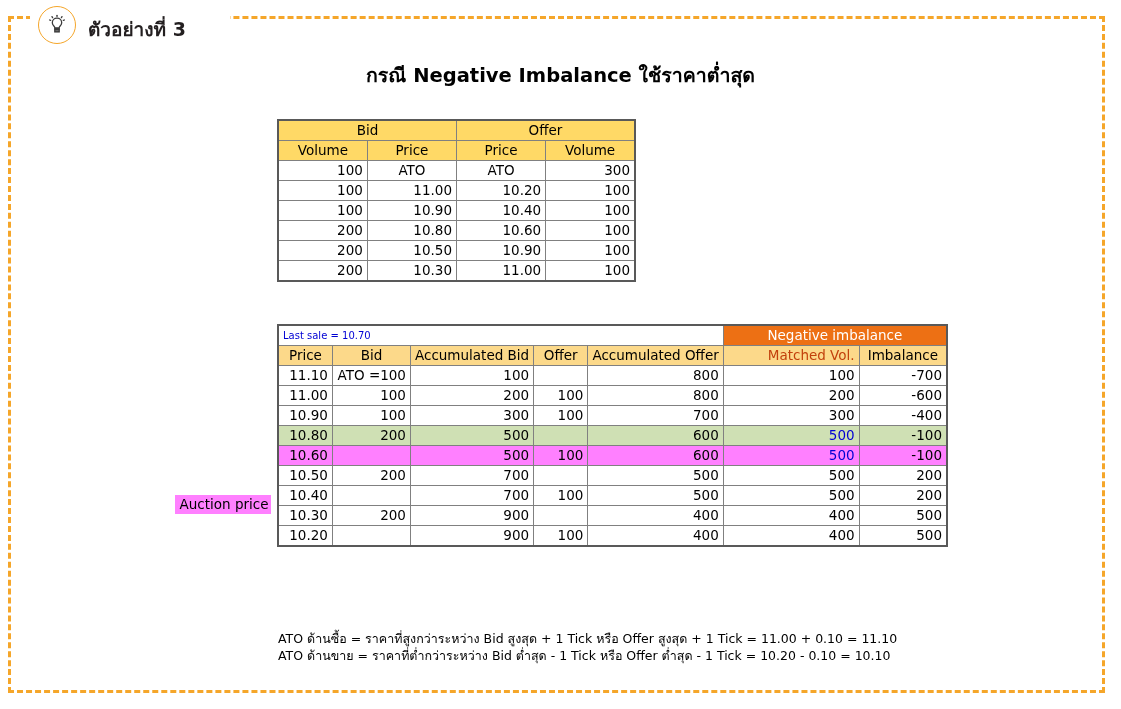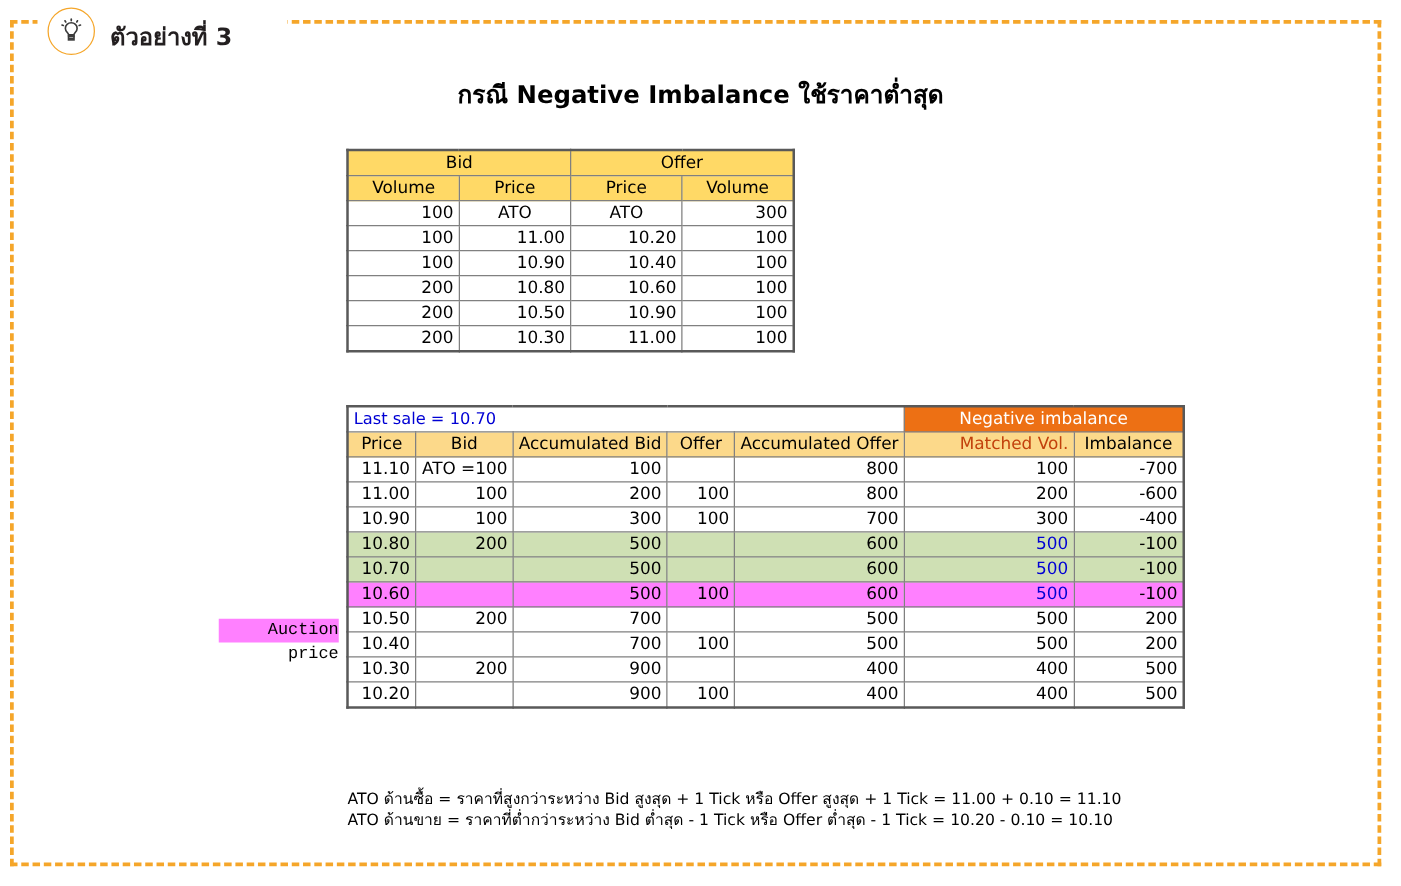--- a/index.html
+++ b/index.html
@@ -115,21 +115,21 @@
     left: 277px;
     top: 324px;
     width: 671px;
     font-size: 13.5px;
   }
   #table-matching td { height: 19px; line-height: 19px; }
   .lastsale {
     color: #0000d4;
     text-align: left;
     background: #ffffff;
-    font-size: 13px;
+    font-size: 10px;
   }
   .negimb {
     background: #ed7014;
     color: #ffffff;
     text-align: center;
   }
   .m-hdr {
     background: #fcd98a;
     text-align: center;
     height: 36px;
@@ -157,24 +157,23 @@
   #auction-price-label {
     position: absolute;
     left: 175px;
     top: 495px;
     width: 96px;
     height: 19px;
     line-height: 19px;
     background: #ff80ff;
     font-size: 13.5px;
     color: #000000;
-    text-align: right;
+    text-align: center;
     padding-left: 2px;
     box-sizing: border-box;
-    font-family: Liberation Mono, monospace;
   }
 
   
   #footnotes {
     position: absolute;
     left: 278px;
     top: 630px;
     font-size: 12.5px;
     color: #000000;
     line-height: 17px;
@@ -305,29 +304,20 @@
 
     <tr class="row-green thick-top">
       <td class="num">10.80</td>
       <td class="num">200</td>
       <td class="num">500</td>
       <td class="num"></td>
       <td class="num">600</td>
       <td class="num blue-val">500</td>
       <td class="num">-100</td>
     </tr>
-    <tr class="row-green">
-      <td class="num">10.70</td>
-      <td class="num"></td>
-      <td class="num">500</td>
-      <td class="num"></td>
-      <td class="num">600</td>
-      <td class="num blue-val">500</td>
-      <td class="num">-100</td>
-    </tr>
     <tr class="row-pink thick-bot">
       <td class="num">10.60</td>
       <td class="num"></td>
       <td class="num">500</td>
       <td class="num">100</td>
       <td class="num">600</td>
       <td class="num blue-val">500</td>
       <td class="num">-100</td>
     </tr>
 

